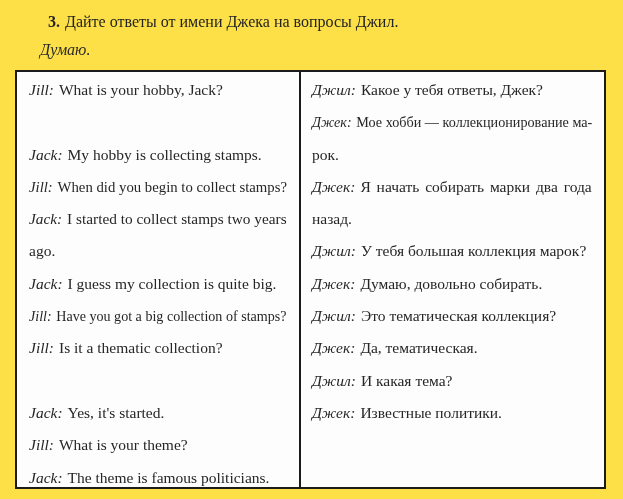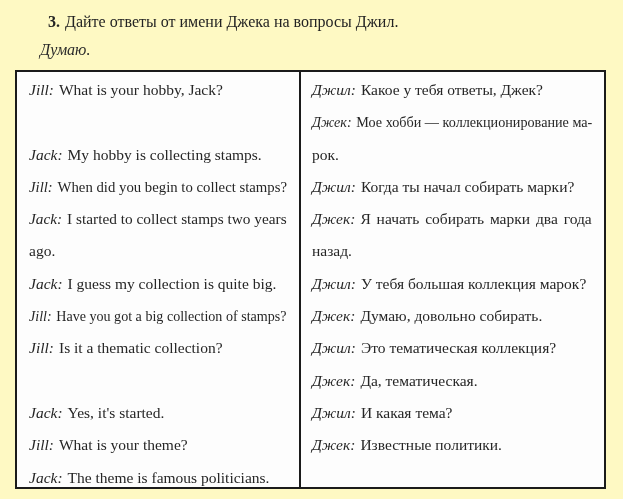--- a/index.html
+++ b/index.html
@@ -1,20 +1,20 @@
 <!DOCTYPE html>
 <html><head>
 <meta charset="utf-8">
 <style>
   html, body { margin: 0; padding: 0; background: #ffffff; }
   #page {
     position: relative;
     width: 623px;
     height: 499px;
-    background: #fef9c3;
+    background: #fde047;
     font-family: "Liberation Serif", "DejaVu Serif", serif;
     color: #262626;
     overflow: hidden;
   }
   .header {
     position: absolute;
     left: 48px;
     top: 13px;
     font-size: 16px;
     color: #232323;
@@ -88,21 +88,20 @@
       <div class="tline"><span class="lwrap"><span class="speaker"></span><span class="ltext"></span></span></div>
       <div class="tline"><span class="lwrap"><span class="speaker">Jack:</span><span class="ltext">Yes, it's started.</span></span></div>
       <div class="tline"><span class="lwrap"><span class="speaker">Jill:</span><span class="ltext">What is your theme?</span></span></div>
       <div class="tline"><span class="lwrap"><span class="speaker">Jack:</span><span class="ltext">The theme is famous politicians.</span></span></div>
     </div>
 
     <div class="cell rus">
       <div class="tline"><span class="lwrap"><span class="speaker">Джил:</span><span class="ltext">Какое у тебя ответы, Джек?</span></span></div>
       <div class="tline stretch"><span class="lwrap" style="transform: scaleX(0.915033);"><span class="speaker">Джек:</span><span class="ltext">Мое хобби — коллекционирование ма-</span></span></div>
       <div class="tline"><span class="lwrap"><span class="speaker"></span><span class="ltext">рок.</span></span></div>
-      <div class="tline"><span class="lwrap"><span class="speaker">Джил:</span><span class="ltext">Когда ты начал собирать марки?</span></span></div>
       <div class="tline stretch"><span class="lwrap" style="word-spacing: 2px;"><span class="speaker">Джек:</span><span class="ltext">Я начать собирать марки два года</span></span></div>
       <div class="tline"><span class="lwrap"><span class="speaker"></span><span class="ltext">назад.</span></span></div>
       <div class="tline"><span class="lwrap"><span class="speaker">Джил:</span><span class="ltext">У тебя большая коллекция марок?</span></span></div>
       <div class="tline"><span class="lwrap"><span class="speaker">Джек:</span><span class="ltext">Думаю, довольно собирать.</span></span></div>
       <div class="tline"><span class="lwrap"><span class="speaker">Джил:</span><span class="ltext">Это тематическая коллекция?</span></span></div>
       <div class="tline"><span class="lwrap"><span class="speaker">Джек:</span><span class="ltext">Да, тематическая.</span></span></div>
       <div class="tline"><span class="lwrap"><span class="speaker">Джил:</span><span class="ltext">И какая тема?</span></span></div>
       <div class="tline"><span class="lwrap"><span class="speaker">Джек:</span><span class="ltext">Известные политики.</span></span></div>
       <div class="tline"><span class="lwrap"><span class="speaker"></span><span class="ltext"></span></span></div>
     </div>

